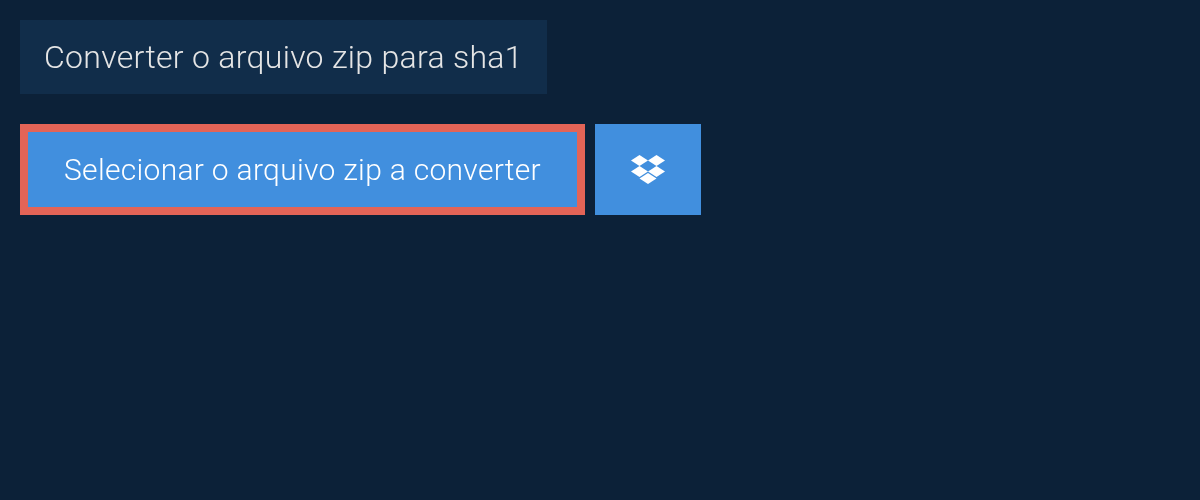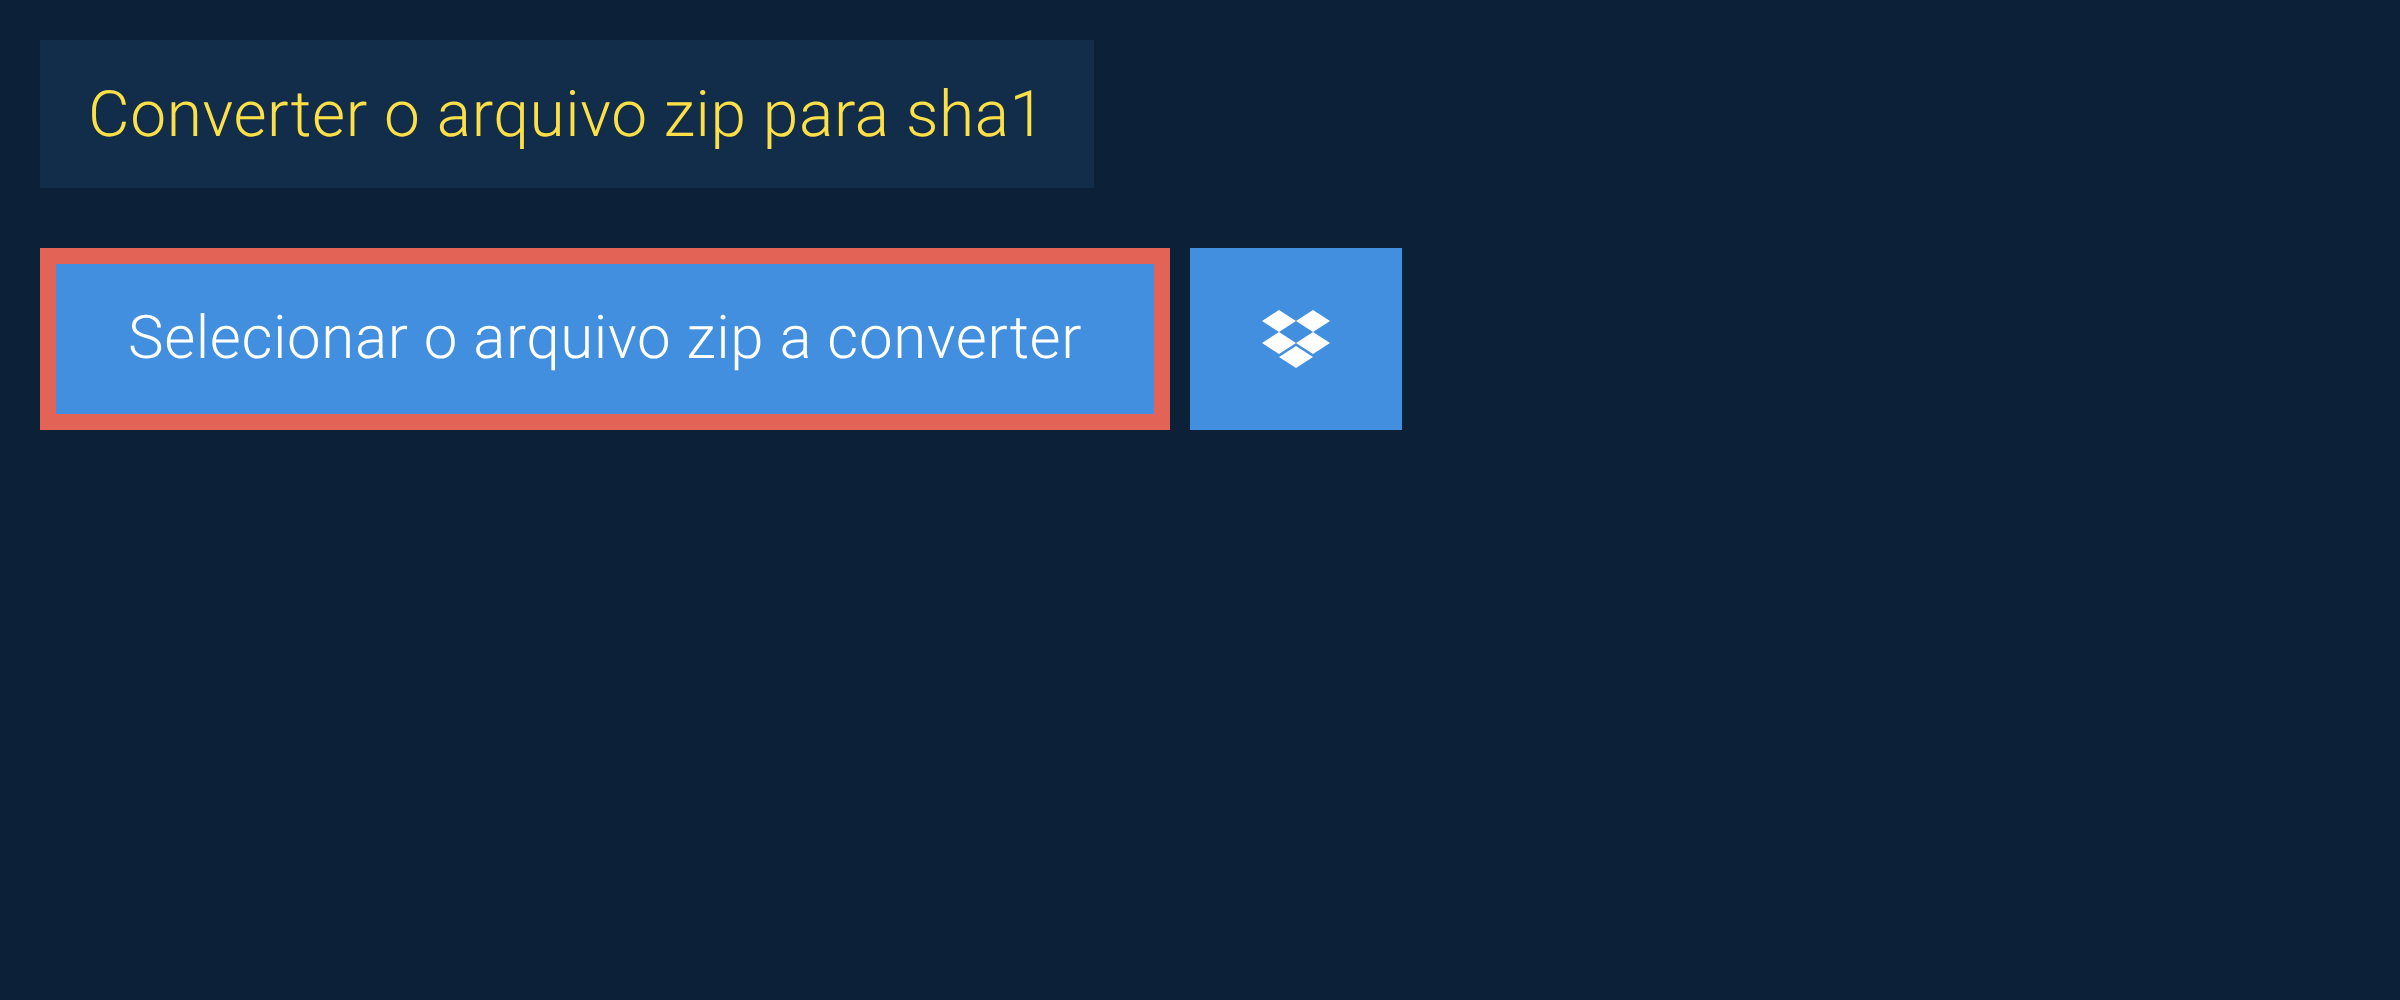--- a/index.html
+++ b/index.html
@@ -16,21 +16,21 @@
     }
     .container {
       padding: 20px;
     }
     .title-bar {
       background: #112d4a;
       display: inline-block;
       padding: 18px 24px;
     }
     .title-text {
-      color: #fde047;
+      color: #e5e5e5;
       font-size: 32px;
       font-weight: 300;
       letter-spacing: 0.3px;
       text-align: center;
     }
     .button-row {
       display: flex;
       align-items: stretch;
       margin-top: 30px;
       gap: 10px;

